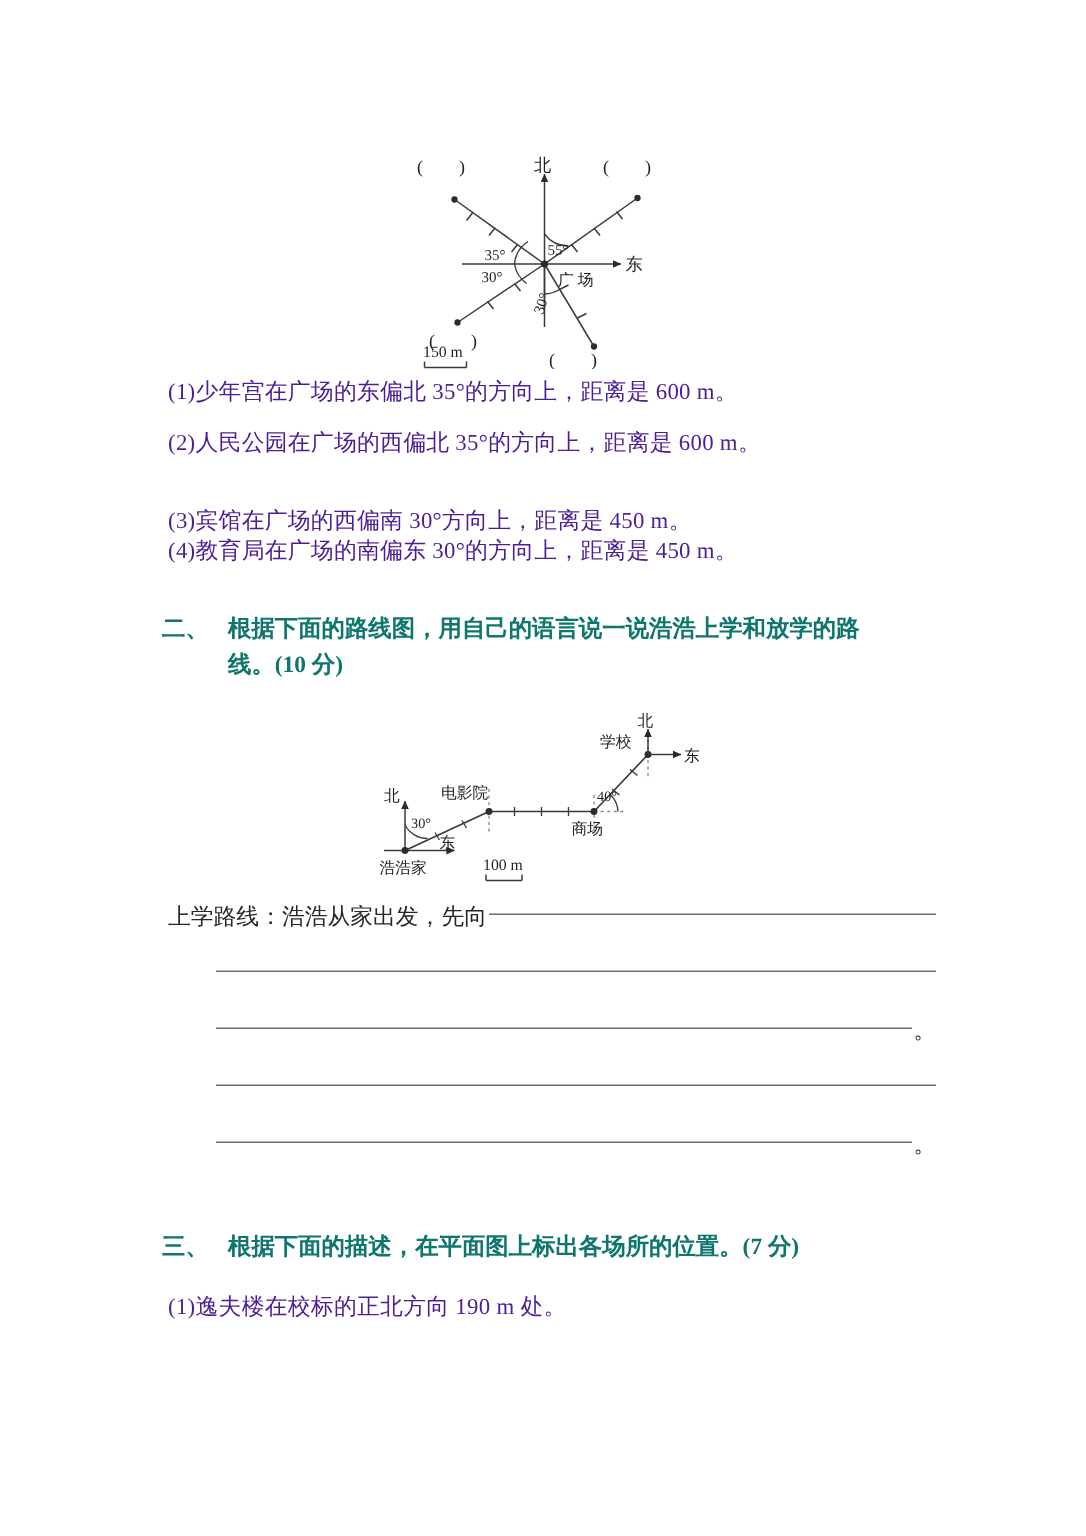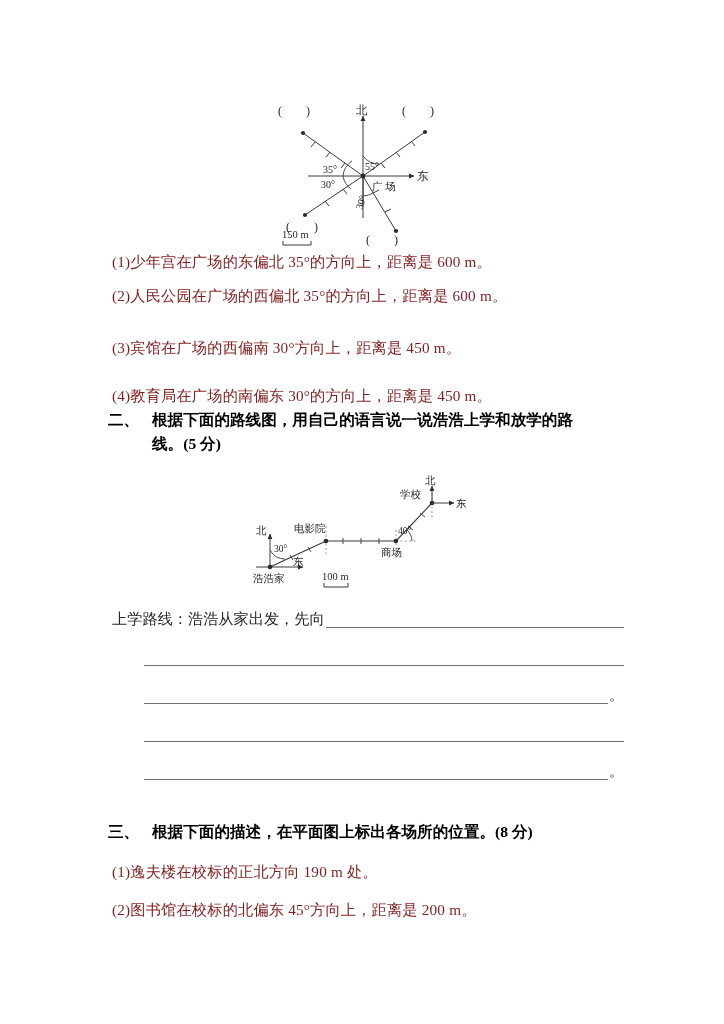--- a/index.html
+++ b/index.html
@@ -34,32 +34,32 @@
   #compass-figure svg { display: block; }
 
   
   .q-item {
     position: absolute;
     left: 112px;
     font-size: 15.2px;
     line-height: 1.1;
     letter-spacing: 0.2px;
     white-space: nowrap;
-    color: #7f1d1d;
+    color: #4c1d95;
   }
 
   
   .sec-head {
     position: absolute;
     left: 108px;
     width: 520px;
     font-size: 15.6px;
     font-weight: bold;
     line-height: 1.55;
-    color: #000000;
+    color: #0f766e;
   }
   .sec-head .sec-num {
     display: inline-block;
     width: 44px;
   }
   .sec-head .sec-body { }
   .sec-head .sec-cont {
     display: block;
     padding-left: 44px;
   }
@@ -75,21 +75,21 @@
   #route-figure svg { display: block; }
 
   
   .ans-block {
     position: absolute;
     left: 112px;
     width: 512px;
   }
   .ans-row {
     display: flex;
-    align-items: flex-end;
+    align-items: center;
     height: 38px;
   }
   .ans-label {
     font-size: 15.2px;
     white-space: nowrap;
     color: #262626;
     padding-right: 1px;
   }
   .rule {
     flex: 1 1 auto;
@@ -183,25 +183,25 @@
         <line x1="21" y1="147" x2="49" y2="147"></line>
         <line x1="21" y1="143" x2="21" y2="147"></line>
         <line x1="49" y1="143" x2="49" y2="147"></line>
       </g>
     </svg>
   </div>
 
   <div class="q-item" style="top:254px">(1)少年宫在广场的东偏北 35°的方向上，距离是 600 m。</div>
   <div class="q-item" style="top:288px">(2)人民公园在广场的西偏北 35°的方向上，距离是 600 m。</div>
   <div class="q-item" style="top:340px">(3)宾馆在广场的西偏南 30°方向上，距离是 450 m。</div>
-  <div class="q-item" style="top:388px">(4)教育局在广场的南偏东 30°的方向上，距离是 450 m。</div>
+  <div class="q-item" style="top:360px">(4)教育局在广场的南偏东 30°的方向上，距离是 450 m。</div>
 
   <div class="sec-head" style="top:408px">
     <span class="sec-num">二、</span><span class="sec-body">根据下面的路线图，用自己的语言说一说浩浩上学和放学的路</span>
-    <span class="sec-cont">线。(5 分)</span>
+    <span class="sec-cont">线。(10 分)</span>
   </div>
 
   <div id="route-figure">
     <svg width="250" height="128" viewBox="0 0 250 128" xmlns="http://www.w3.org/2000/svg">
       <defs>
         <marker id="arw2" markerWidth="7" markerHeight="7" refX="5.4" refY="2.6" orient="auto" markerUnits="strokeWidth">
           <path d="M0,0 L5.6,2.6 L0,5.2 z" fill="#2b2b2b"></path>
         </marker>
       </defs>
 
@@ -291,19 +291,18 @@
     <div class="ans-row indent">
       <span class="rule"></span>
     </div>
     <div class="ans-row indent">
       <span class="rule"></span>
       <span class="tail-dot">。</span>
     </div>
   </div>
 
   <div class="sec-head" style="top:820px">
-    <span class="sec-num">三、</span><span class="sec-body">根据下面的描述，在平面图上标出各场所的位置。(8 分)</span>
+    <span class="sec-num">三、</span><span class="sec-body">根据下面的描述，在平面图上标出各场所的位置。(7 分)</span>
   </div>
 
   <div class="q-item" style="top:864px">(1)逸夫楼在校标的正北方向 190 m 处。</div>
-  <div class="q-item" style="top:902px">(2)图书馆在校标的北偏东 45°方向上，距离是 200 m。</div>
 
 </div>
 
 </body></html>

